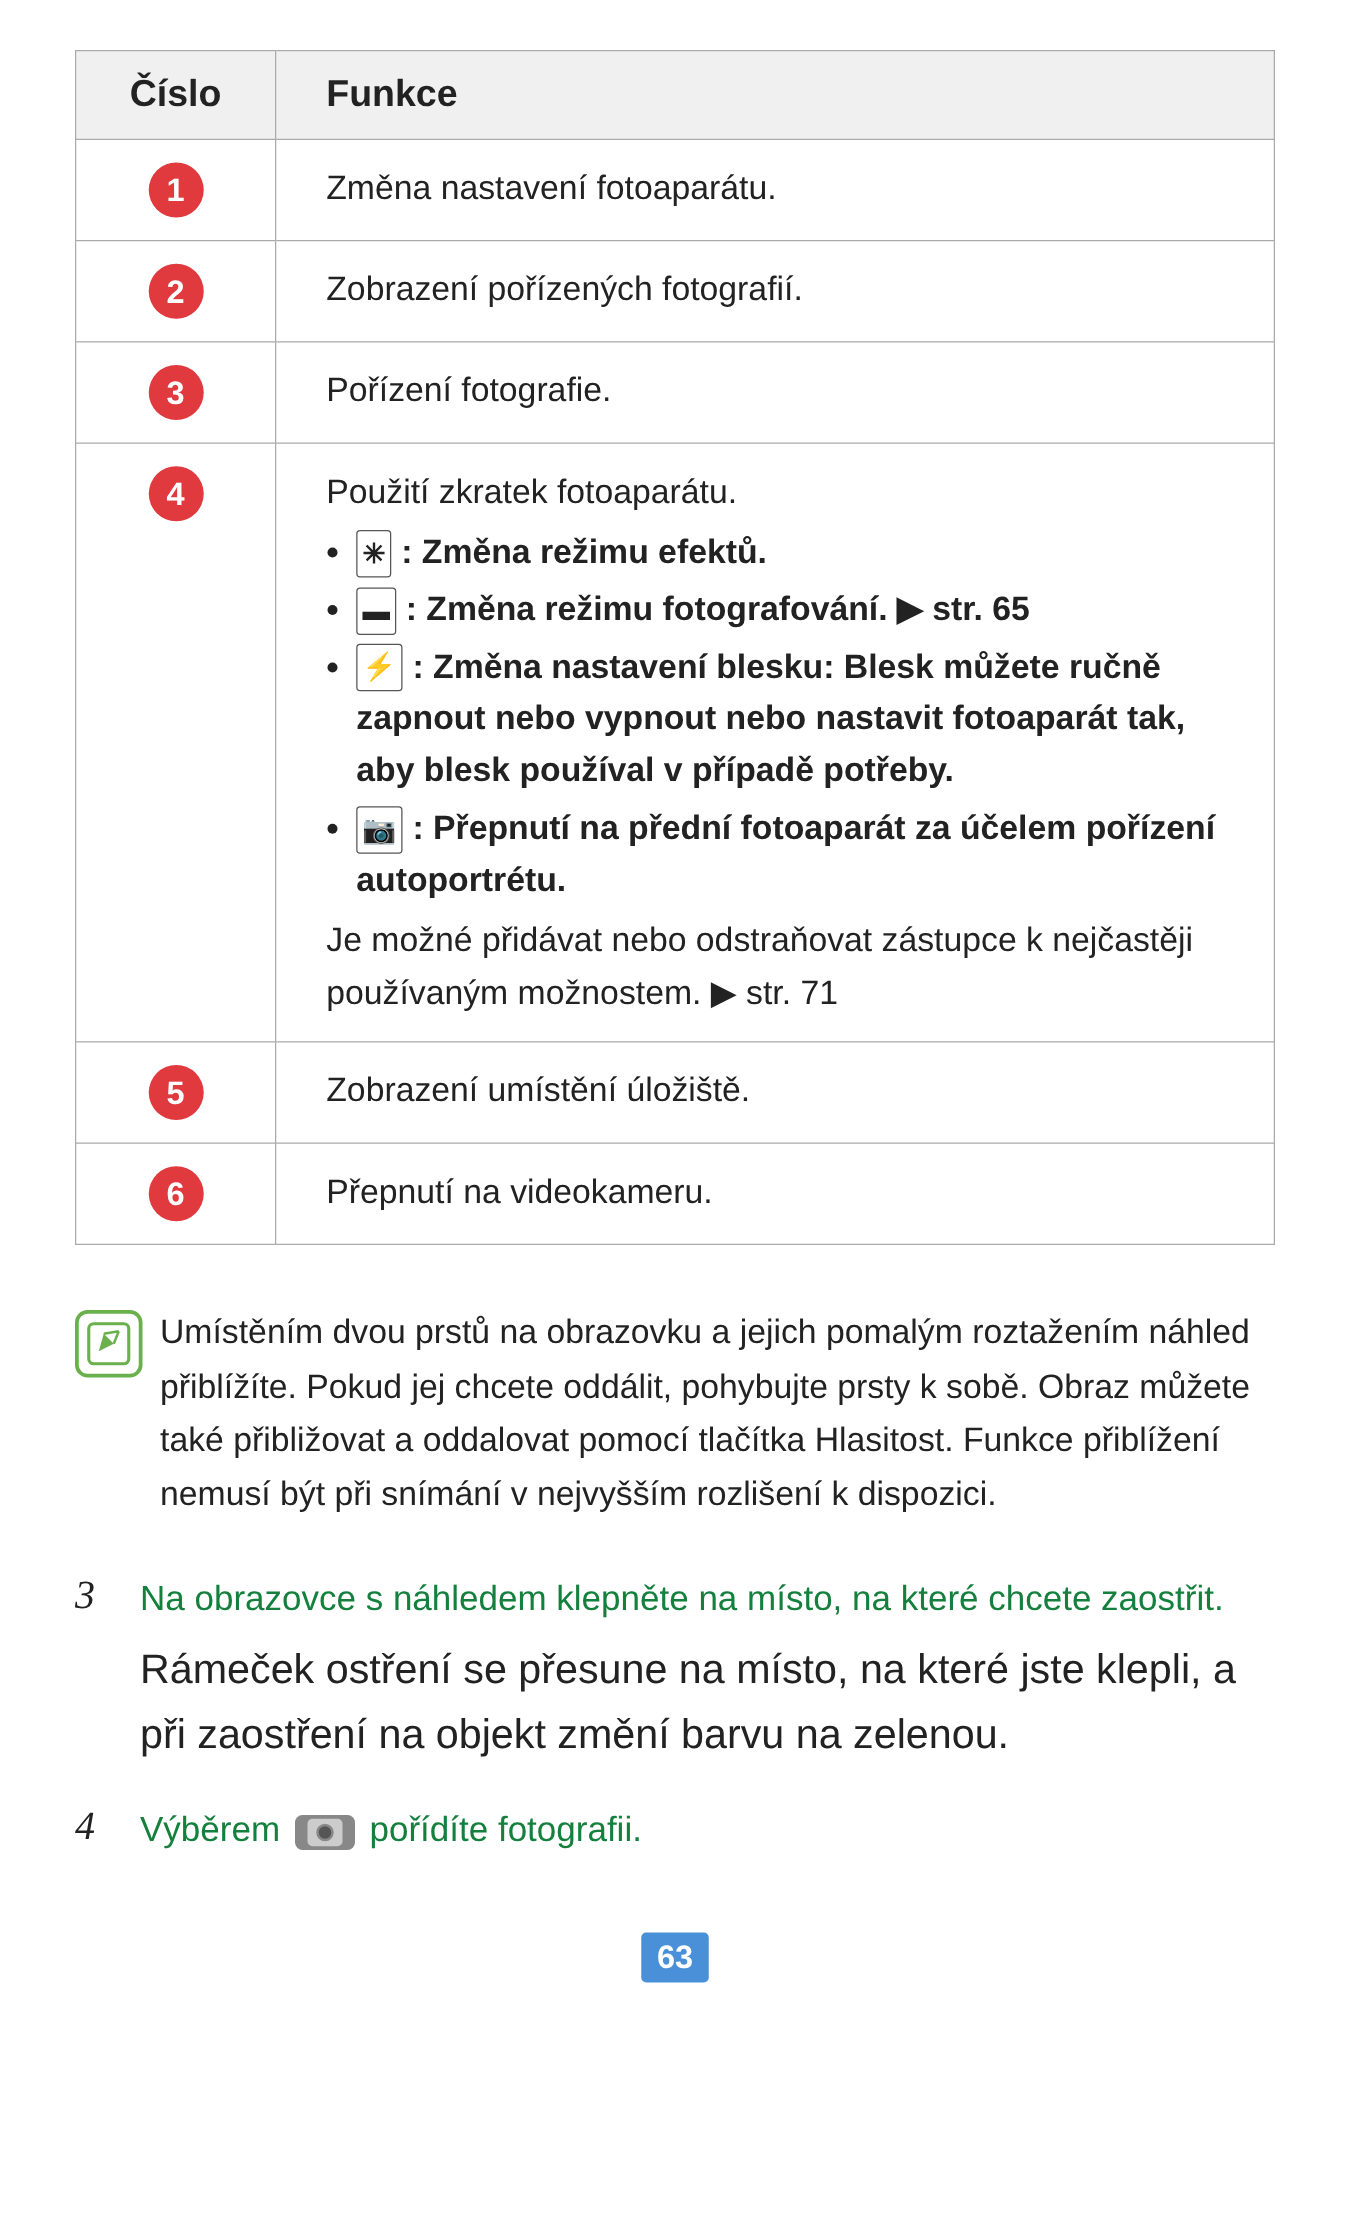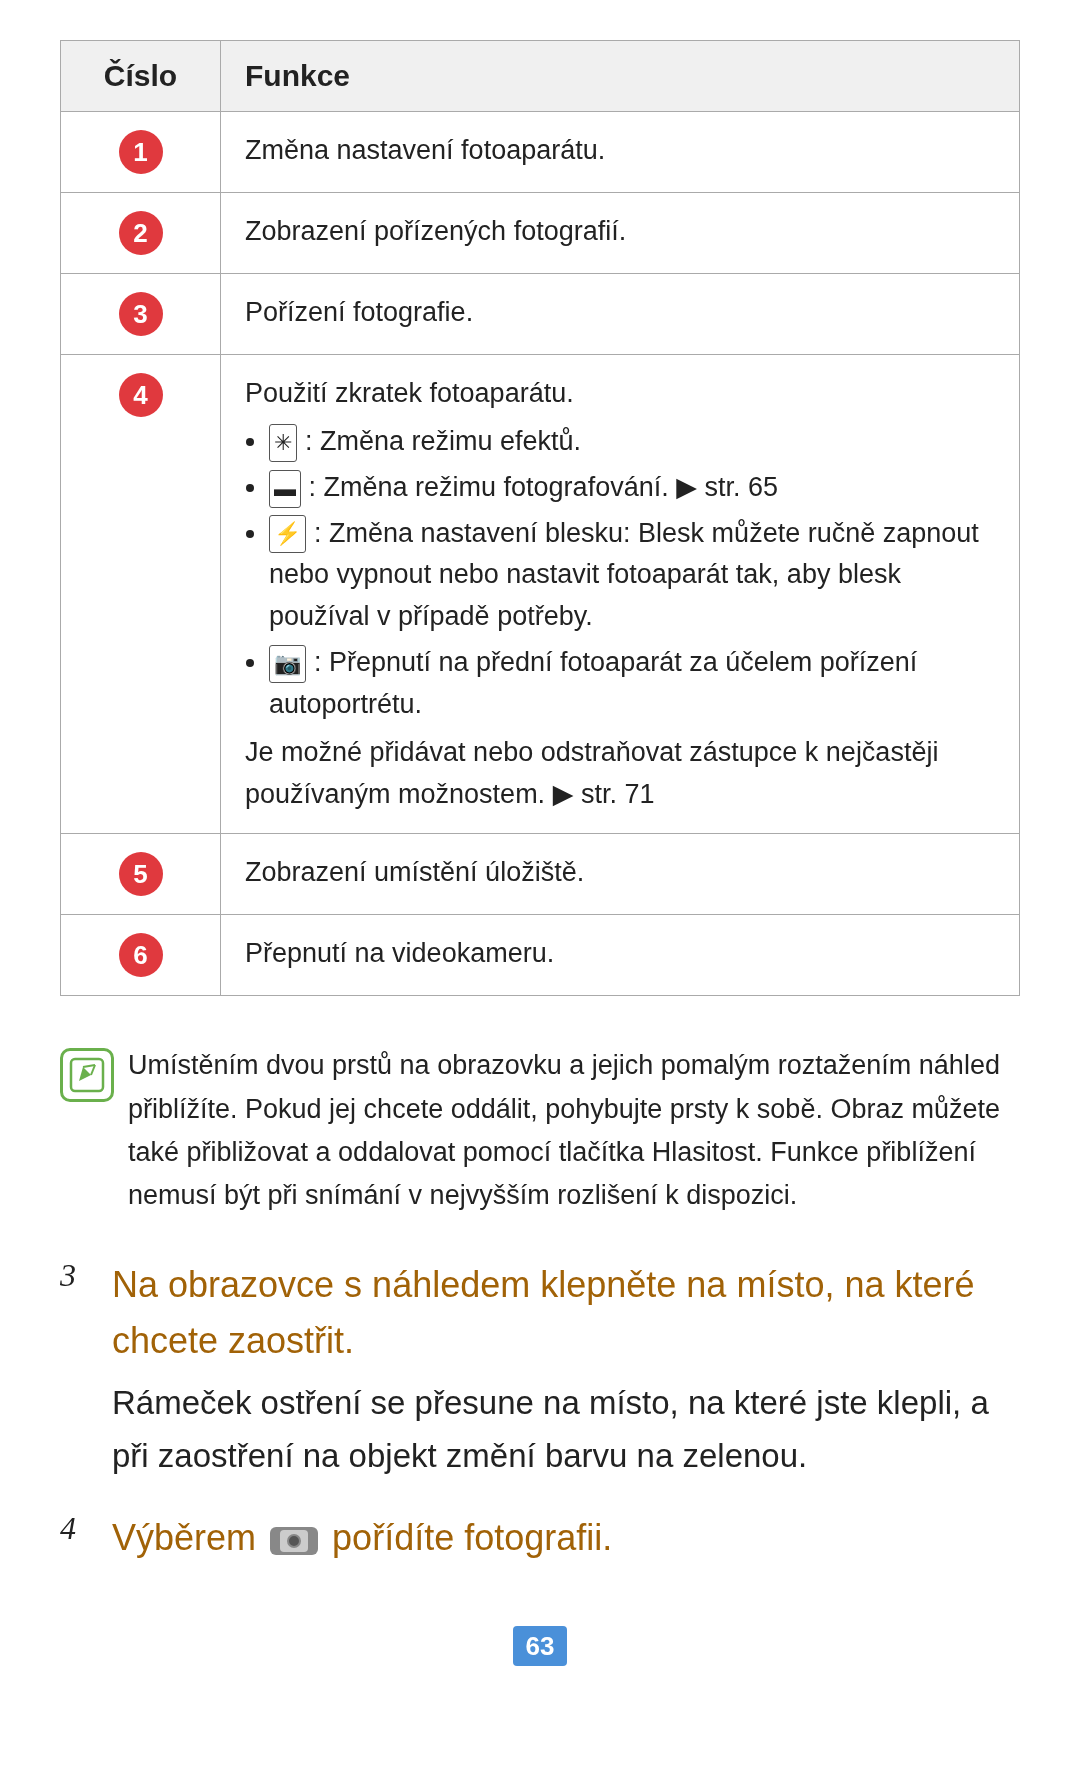--- a/index.html
+++ b/index.html
@@ -14,21 +14,21 @@
     }
 
     
     .main-table {
       width: 100%;
       border-collapse: collapse;
       margin-bottom: 48px;
     }
     .main-table th, .main-table td {
       border: 1.5px solid #aaa;
-      padding: 18px 24px;
+      padding: 18px 40px;
       vertical-align: top;
     }
     .main-table th {
       background: #f0f0f0;
       font-weight: bold;
       font-size: 30px;
     }
     .col-num {
       width: 160px;
       text-align: center;
@@ -48,20 +48,21 @@
       font-weight: bold;
       font-size: 26px;
     }
     .func-cell {
       font-size: 27px;
       line-height: 1.55;
     }
     .func-cell ul {
       margin: 6px 0 6px 24px;
       list-style: disc;
+      font-weight: bold;
     }
     .func-cell ul li {
       margin-bottom: 4px;
     }
     .icon-small {
       display: inline-block;
       font-size: 22px;
       border: 1.5px solid #555;
       padding: 1px 4px;
       border-radius: 3px;
@@ -123,23 +124,23 @@
       margin-bottom: 8px;
     }
     .step-number {
       font-size: 32px;
       font-style: italic;
       color: #222;
       min-width: 36px;
       font-family: Georgia, serif;
     }
     .step-main-text {
-      font-size: 36px;
+      font-size: 28px;
       line-height: 1.55;
-      color: #a16207;
+      color: #15803d;
     }
     .step-sub-text {
       font-size: 33px;
       line-height: 1.6;
       color: #222;
       margin-left: 52px;
     }
 
     
     .cam-btn {

